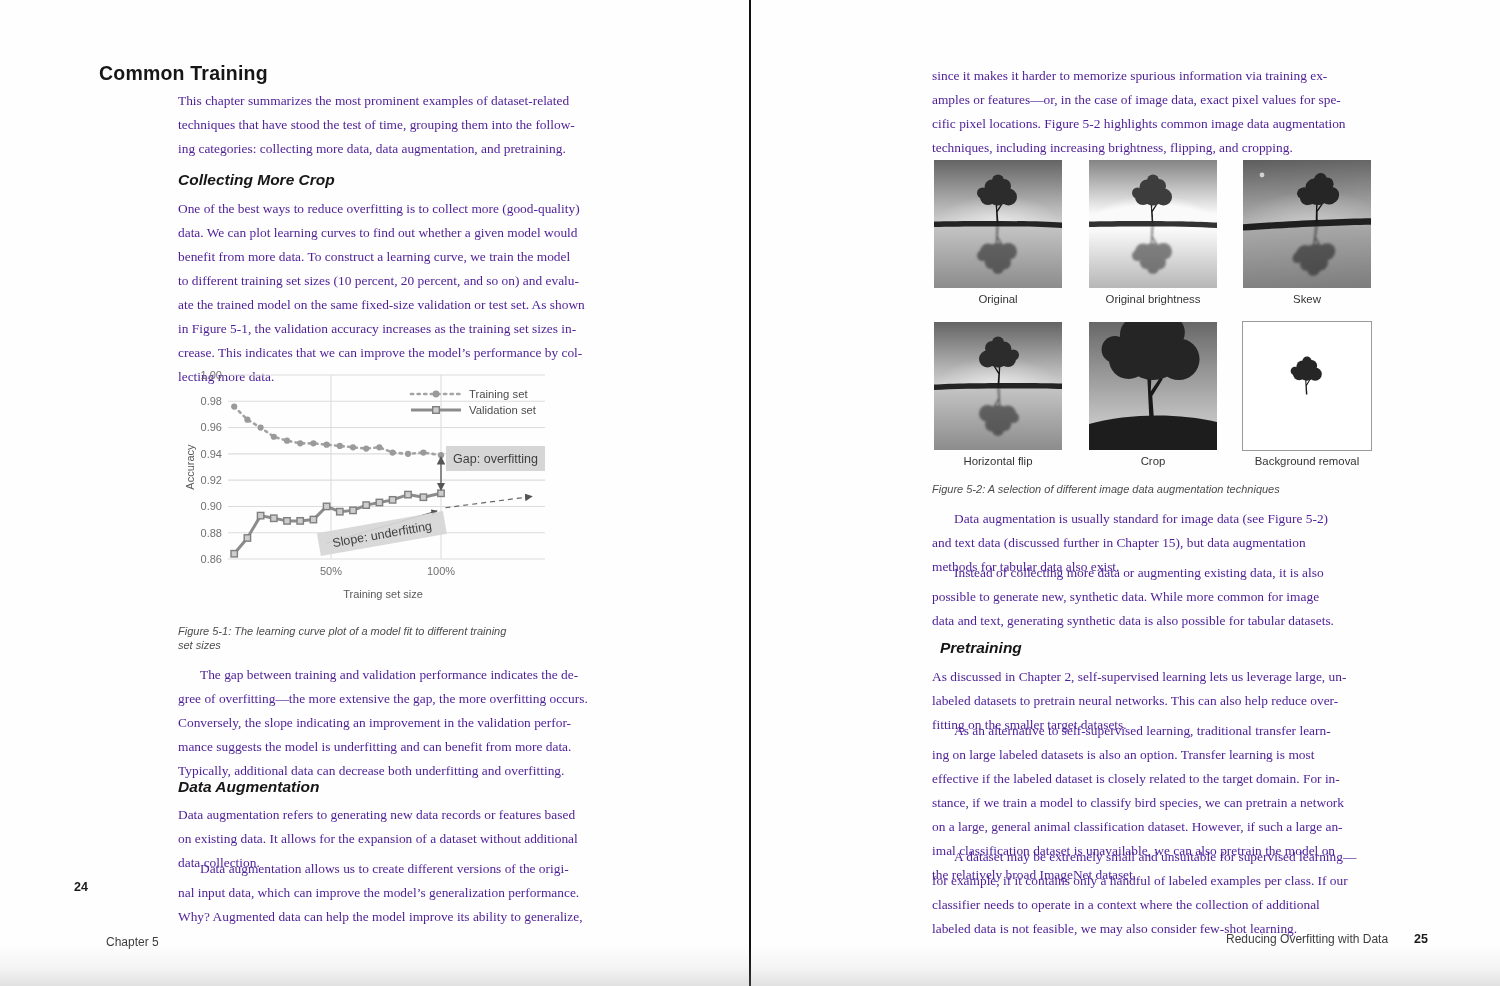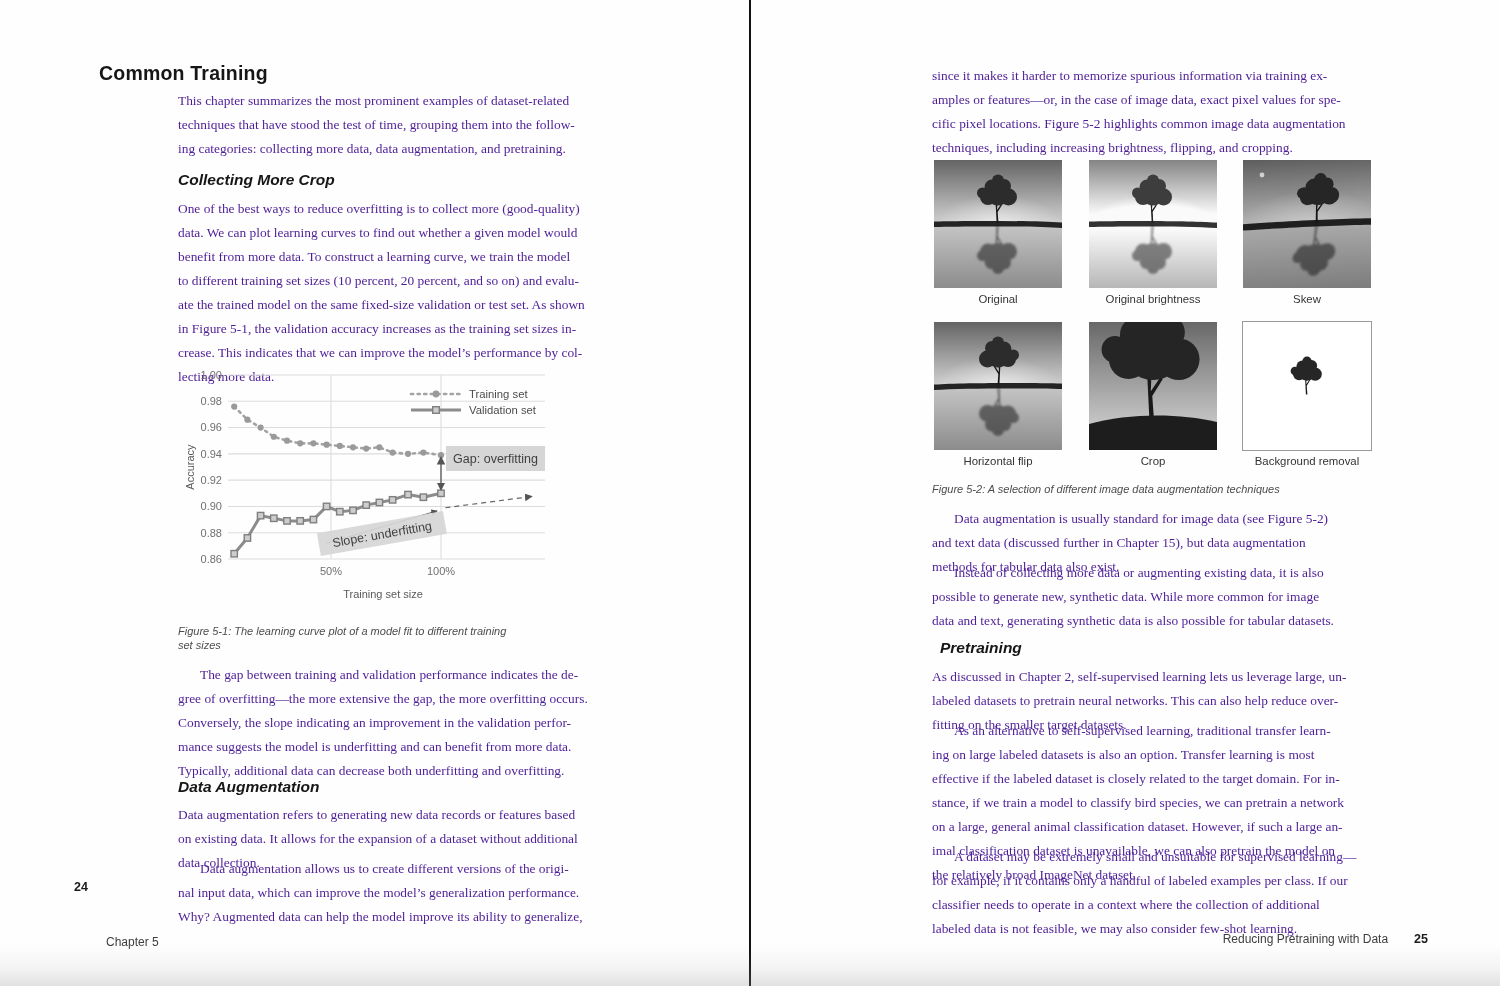--- a/index.html
+++ b/index.html
@@ -487,20 +487,20 @@
 stance, if we train a model to classify bird species, we can pretrain a network
 on a large, general animal classification dataset. However, if such a large an-
 imal classification dataset is unavailable, we can also pretrain the model on
 the relatively broad ImageNet dataset.</div>
     <div class="abs body-par indent" style="left:932px;top:845px;">A dataset may be extremely small and unsuitable for supervised learning—
 for example, if it contains only a handful of labeled examples per class. If our
 classifier needs to operate in a context where the collection of additional
 labeled data is not feasible, we may also consider few-shot learning.</div>
 
     <div class="abs footer-right" style="right:72px;top:932px;">
-      <span class="footer-label">Reducing Pretraining with Data</span>
+      <span class="footer-label">Reducing Overfitting with Data</span>
       <span class="footer-num">25</span>
     </div>
   </div>
 
   <div class="divider"></div>
   <div class="bottom-shade"></div>
 </div>
 
 </body></html>

